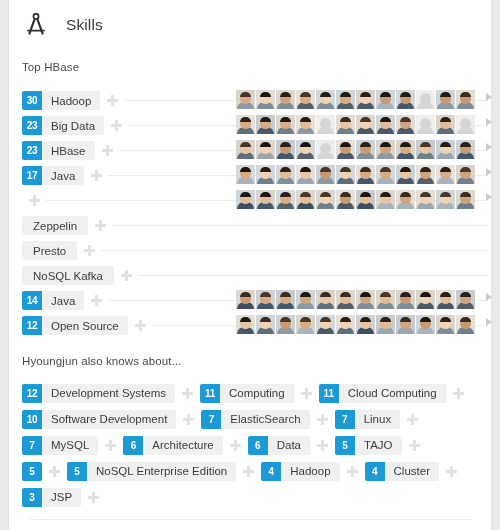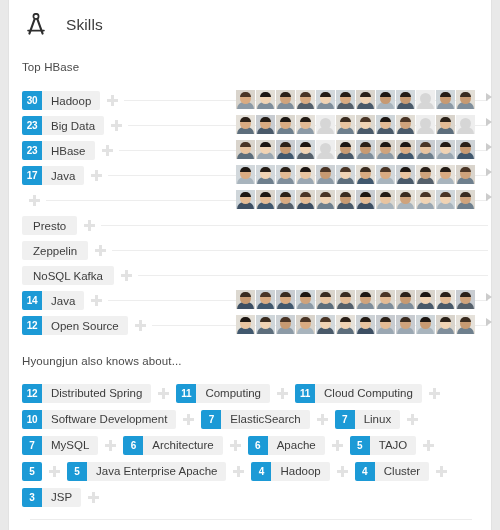--- a/index.html
+++ b/index.html
@@ -543,28 +543,28 @@
             <div class="av" style="background: rgb(220, 216, 208);">
               <div class="body" style="background: rgb(110, 127, 141);"></div>
               <div class="face" style="background: rgb(207, 163, 124);"></div>
               <div style="position: absolute; left: 4px; top: 2px; width: 11px; height: 5px; border-radius: 6px 6px 0px 0px; background: rgb(58, 44, 32);"></div>
             </div>
           </div>
           <span class="chev"></span>
         </div>
         <div class="srow">
           <div class="chip nocount">
+            <span class="nm">Zeppelin</span>
+          </div>
+          <span class="plus"></span>
+          <div class="rule"></div>
+        </div>
+        <div class="srow">
+          <div class="chip nocount">
             <span class="nm">Presto</span>
-          </div>
-          <span class="plus"></span>
-          <div class="rule"></div>
-        </div>
-        <div class="srow">
-          <div class="chip nocount">
-            <span class="nm">Zeppelin</span>
           </div>
           <span class="plus"></span>
           <div class="rule"></div>
         </div>
         <div class="srow">
           <div class="chip nocount">
             <span class="nm">NoSQL Kafka</span>
           </div>
           <span class="plus"></span>
           <div class="rule"></div>
@@ -712,21 +712,21 @@
           <span class="chev"></span>
         </div>
       </div>
 
     <div class="sec-label" id="also-knows-label">Hyoungjun also knows about...</div>
 
     <div id="also-knows">
         <div class="trow">
           <div class="chip">
             <span class="cnt">12</span>
-            <span class="nm">Distributed Spring</span>
+            <span class="nm">Development Systems</span>
           </div>
           <span class="plus"></span>
           <div class="chip">
             <span class="cnt">11</span>
             <span class="nm">Computing</span>
           </div>
           <span class="plus"></span>
           <div class="chip">
             <span class="cnt">11</span>
             <span class="nm">Cloud Computing</span>
@@ -756,37 +756,37 @@
             <span class="nm">MySQL</span>
           </div>
           <span class="plus"></span>
           <div class="chip">
             <span class="cnt">6</span>
             <span class="nm">Architecture</span>
           </div>
           <span class="plus"></span>
           <div class="chip">
             <span class="cnt">6</span>
-            <span class="nm">Apache</span>
+            <span class="nm">Data</span>
           </div>
           <span class="plus"></span>
           <div class="chip">
             <span class="cnt">5</span>
             <span class="nm">TAJO</span>
           </div>
           <span class="plus"></span>
         </div>
         <div class="trow">
           <div class="chip">
             <span class="cnt">5</span>
           </div>
           <span class="plus"></span>
           <div class="chip">
             <span class="cnt">5</span>
-            <span class="nm">Java Enterprise Apache</span>
+            <span class="nm">NoSQL Enterprise Edition</span>
           </div>
           <span class="plus"></span>
           <div class="chip">
             <span class="cnt">4</span>
             <span class="nm">Hadoop</span>
           </div>
           <span class="plus"></span>
           <div class="chip">
             <span class="cnt">4</span>
             <span class="nm">Cluster</span>

